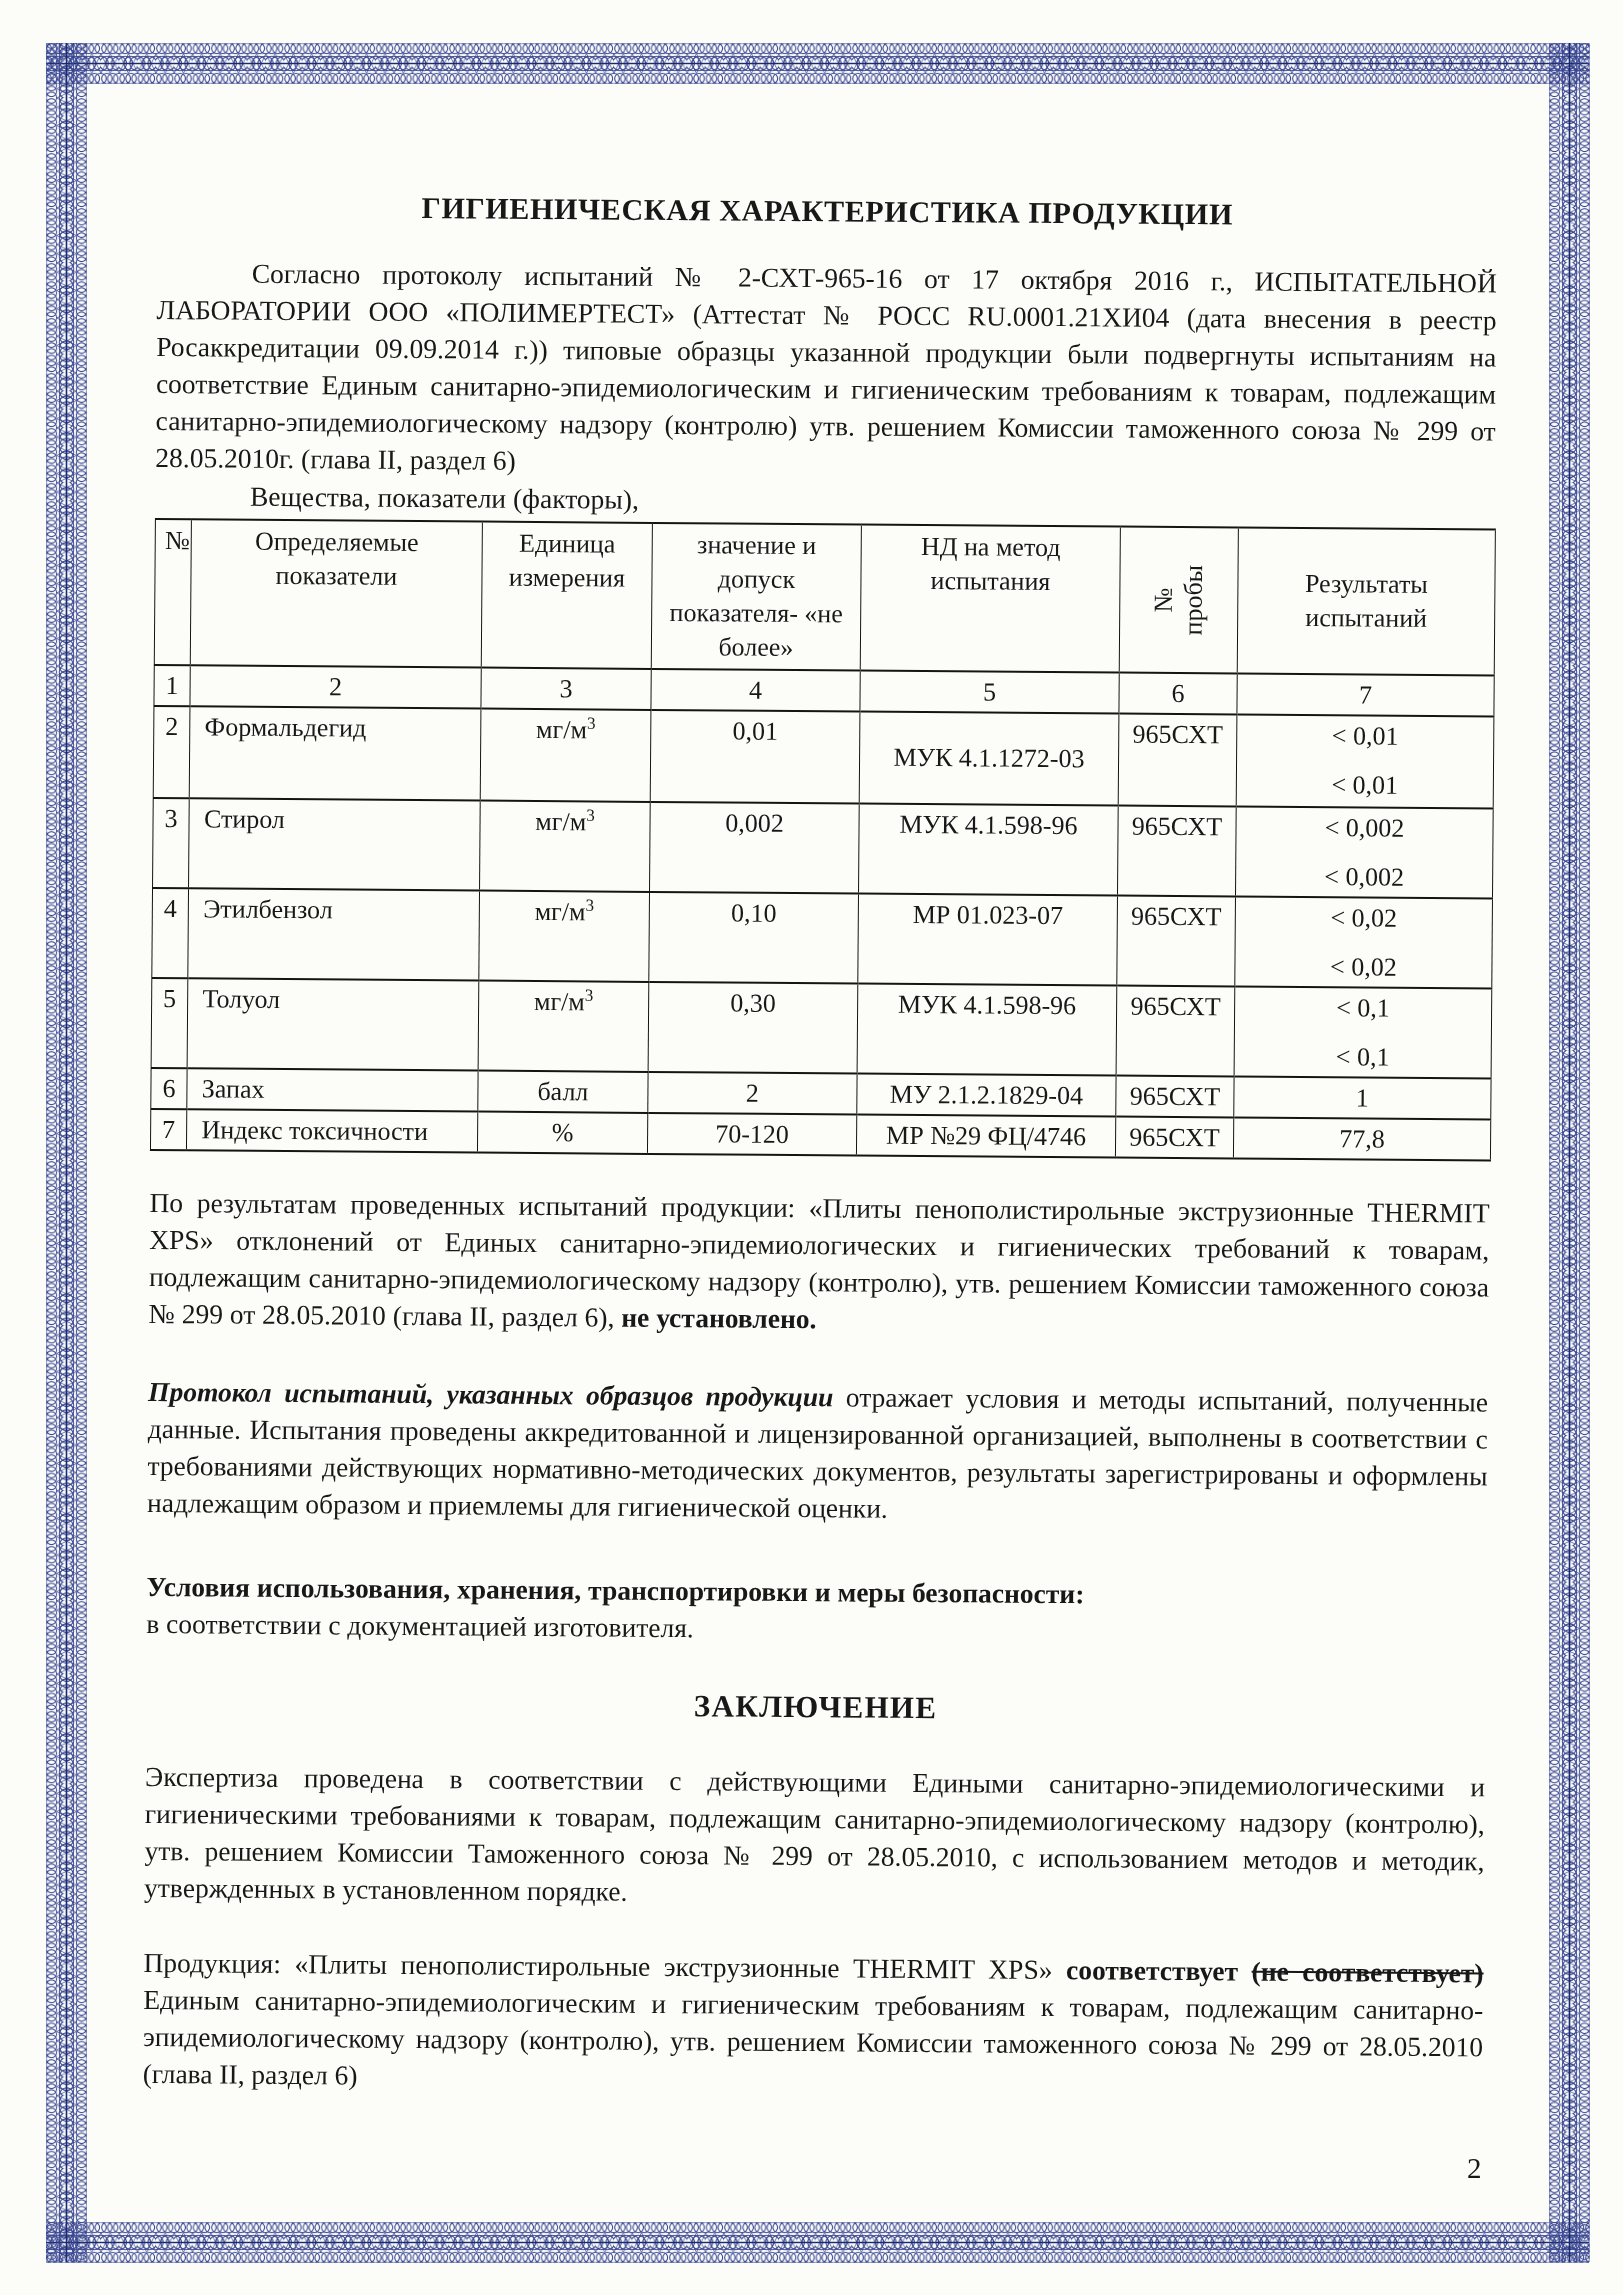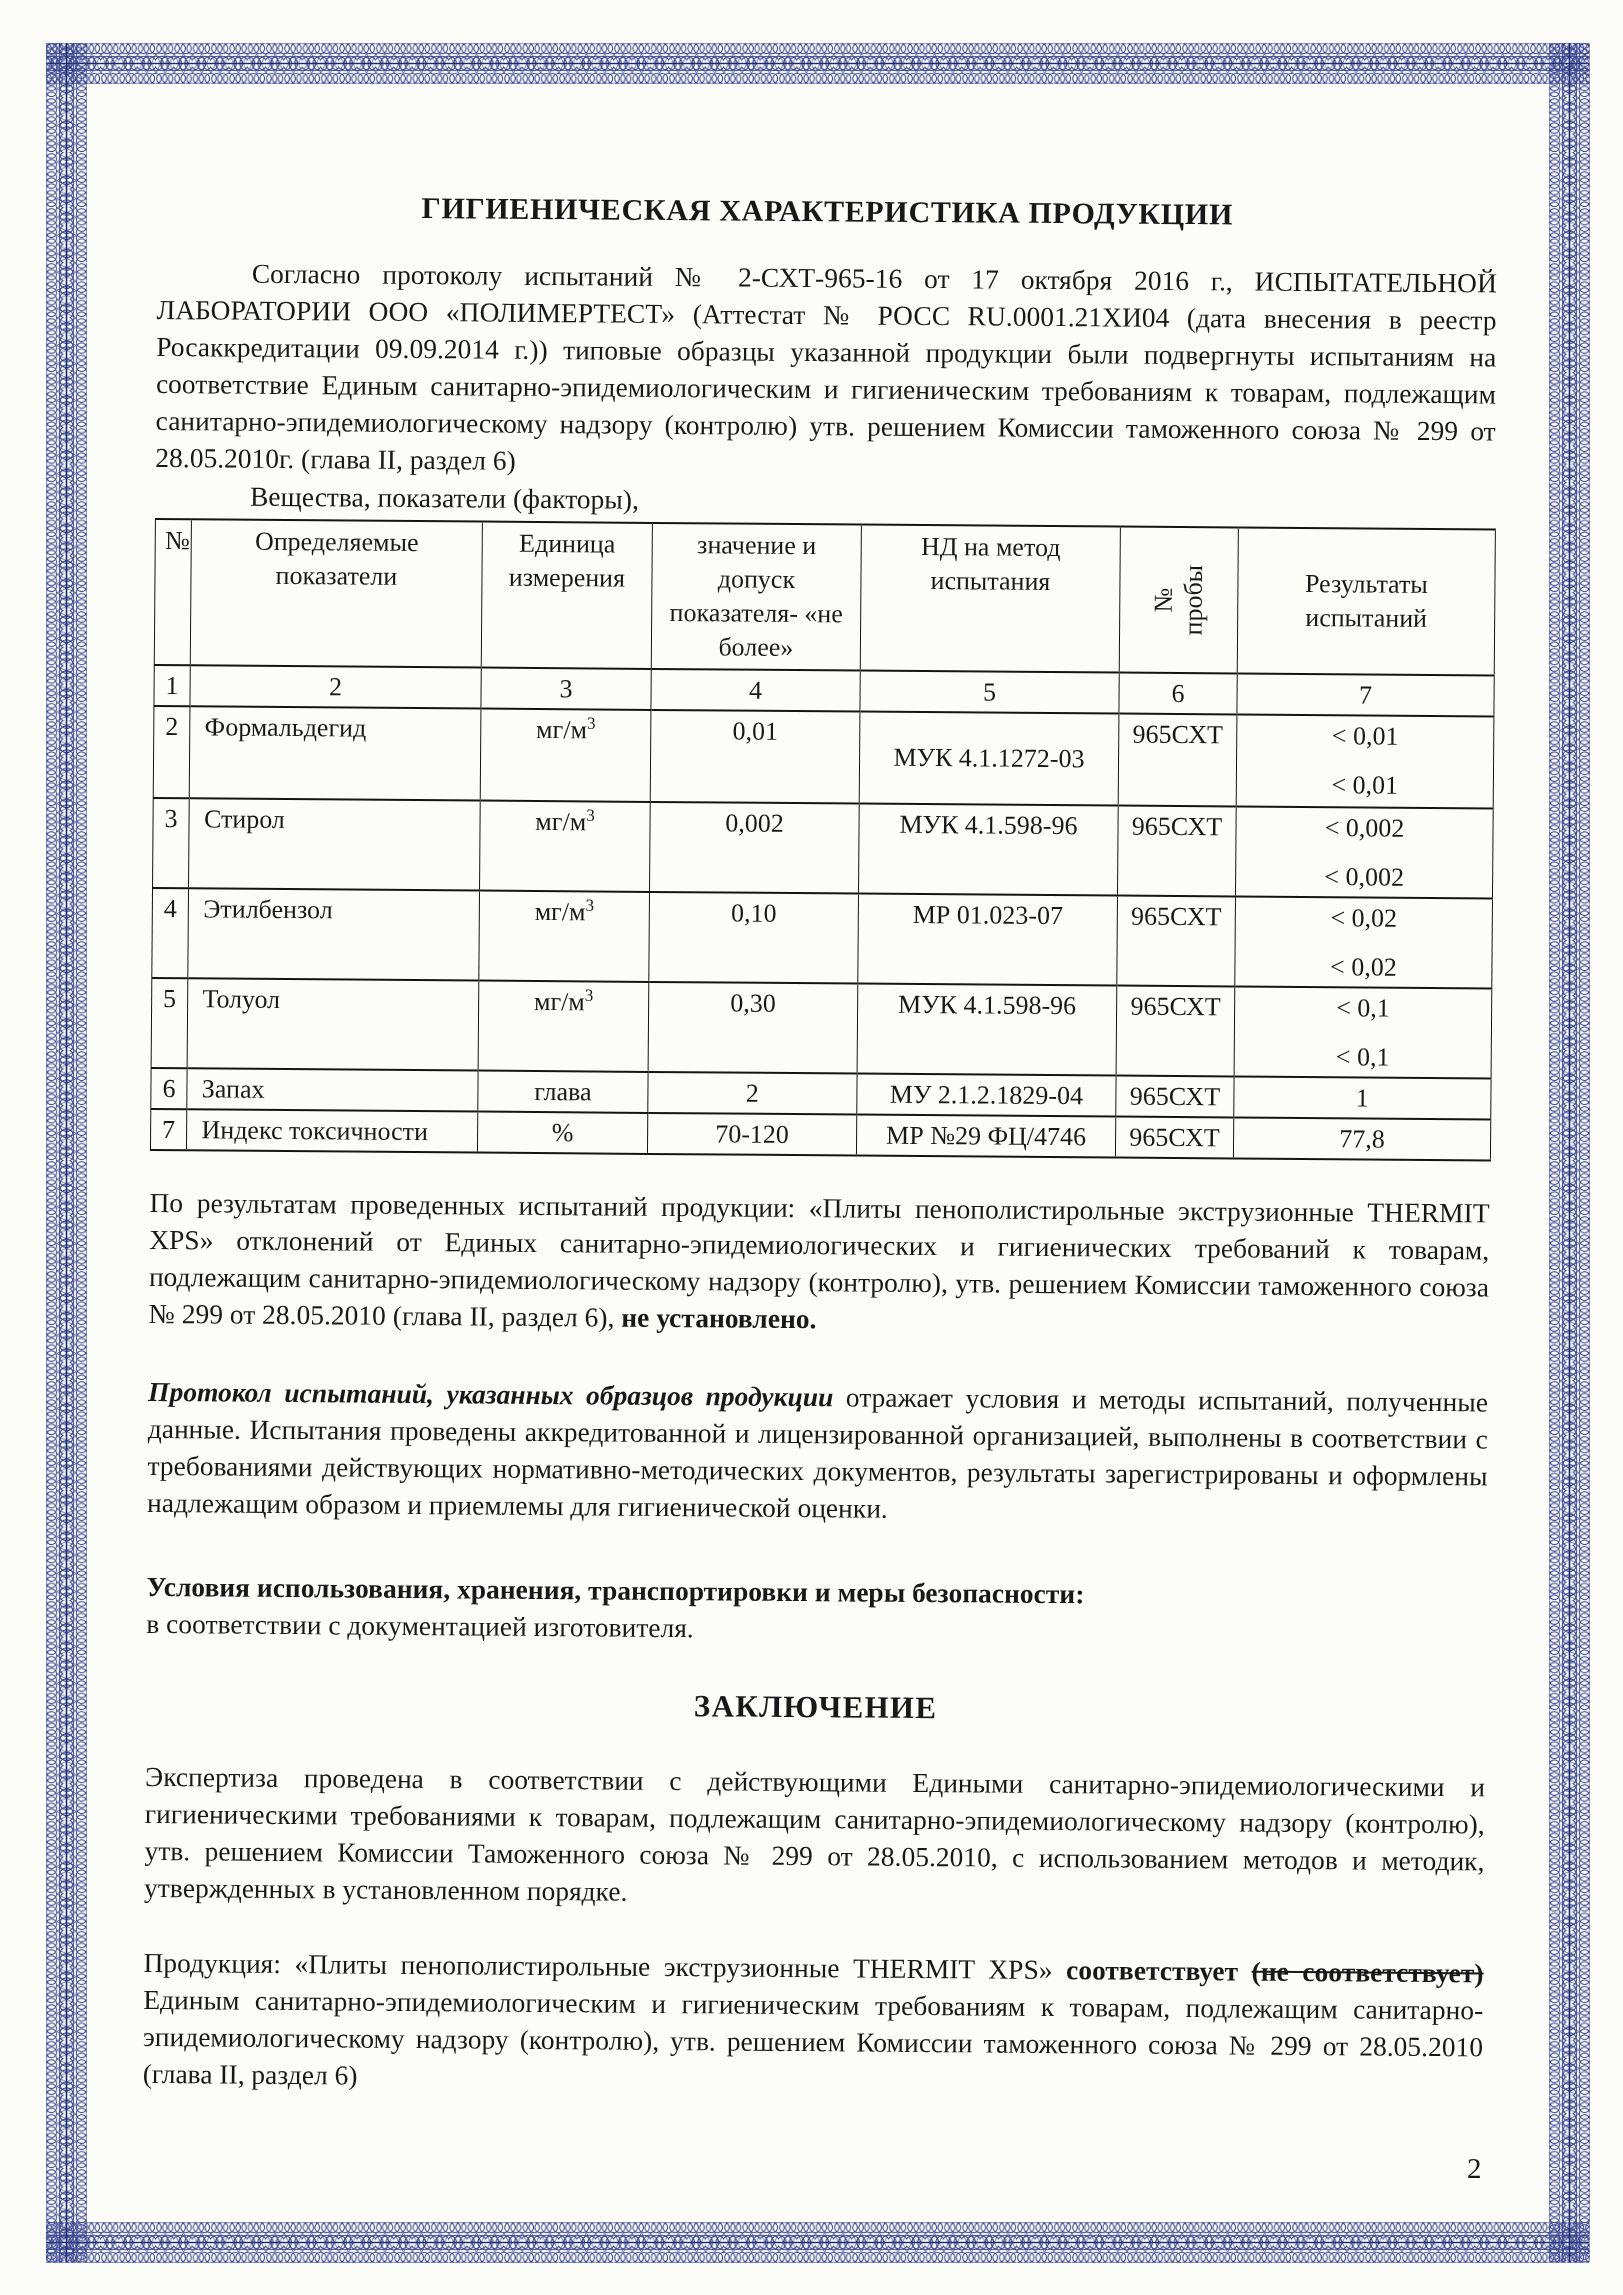--- a/index.html
+++ b/index.html
@@ -204,21 +204,21 @@
       <td>МУК 4.1.598-96</td>
       <td>965СХТ</td>
       <td>
             <div>&lt; 0,1</div>
             <div class="res-line2">&lt; 0,1</div>
           </td>
     </tr>
     <tr style="height:37px">
       <td>6</td>
       <td class="cell-name">Запах</td>
-      <td><span>глава</span><sup></sup></td>
+      <td><span>балл</span><sup></sup></td>
       <td>2</td>
       <td>МУ 2.1.2.1829-04</td>
       <td>965СХТ</td>
       <td>
             <div>1</div>
           </td>
     </tr>
     <tr style="height:37px">
       <td>7</td>
       <td class="cell-name">Индекс токсичности</td>

